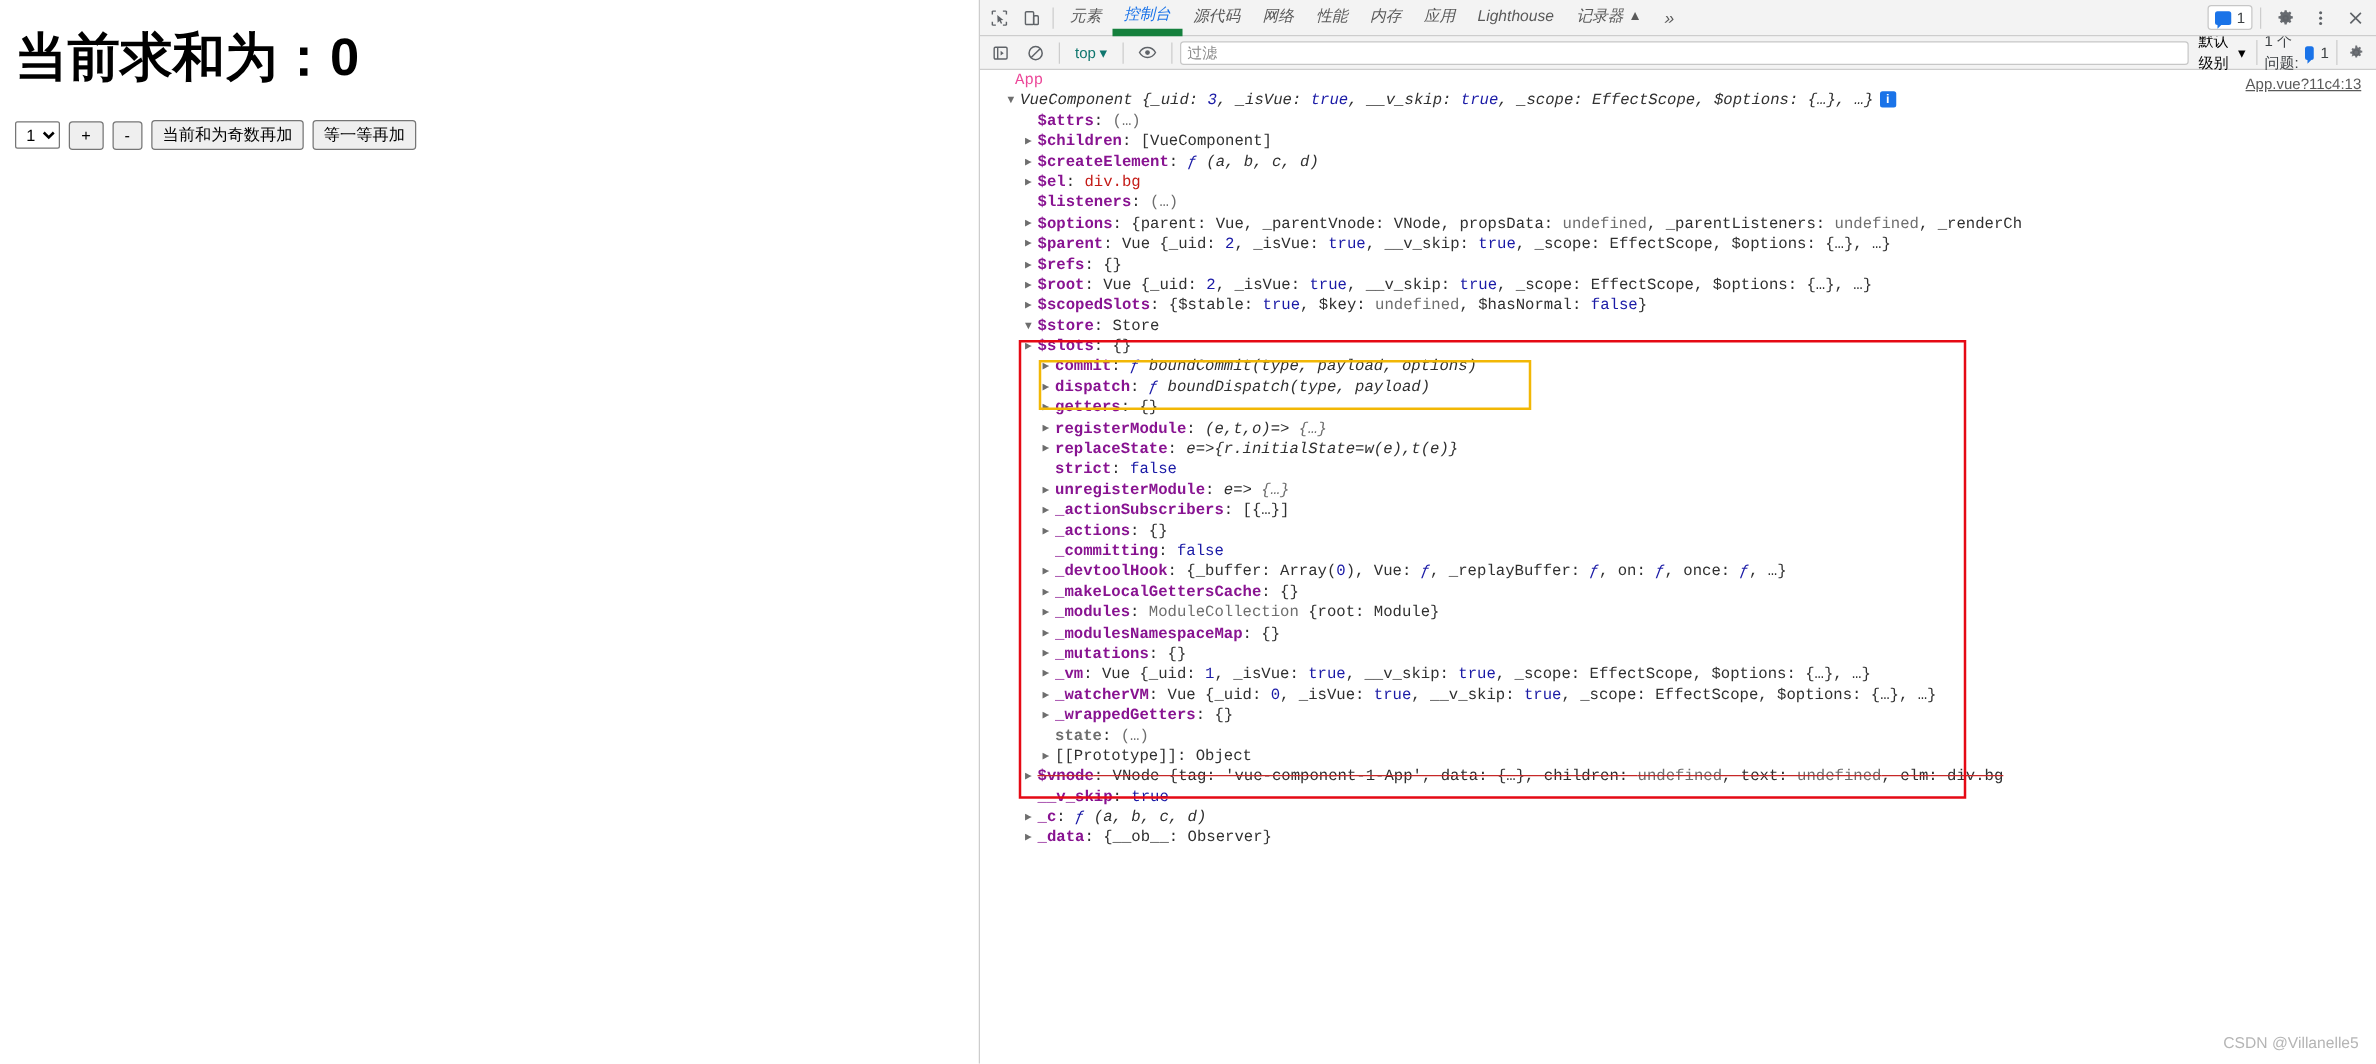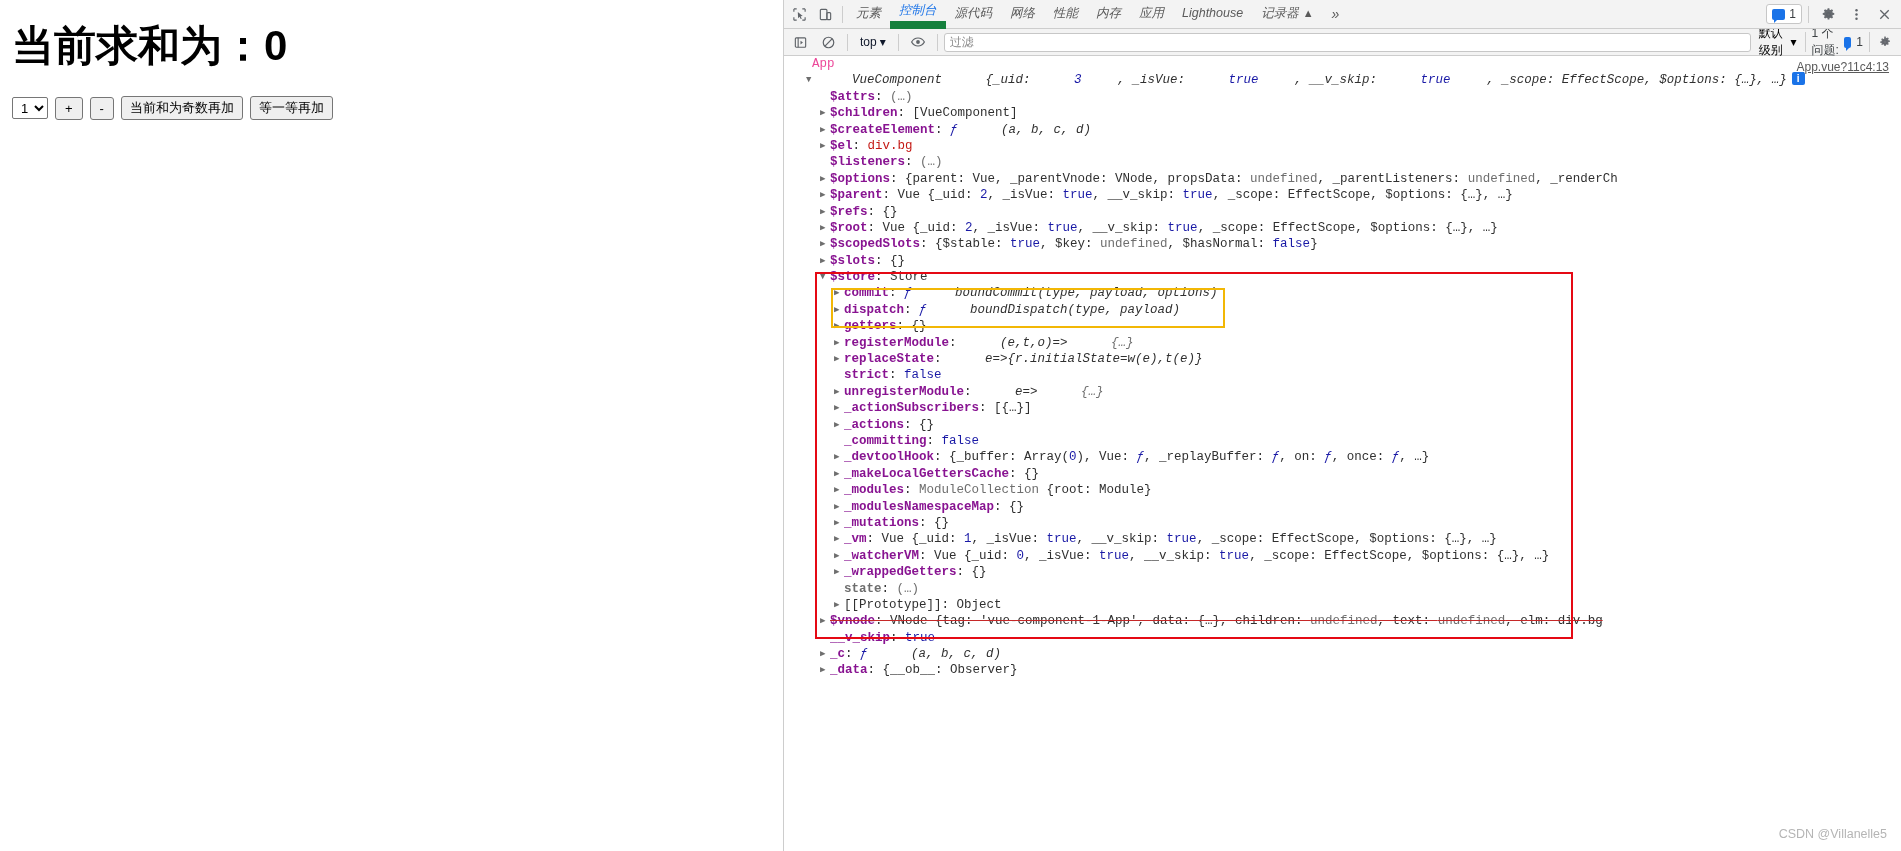--- a/index.html
+++ b/index.html
@@ -79,21 +79,21 @@
   .dt-tab {
     display:flex; align-items:center;
     padding:0 9px;
     font-size:12.5px;
     color:#5a5a5a;
     cursor:pointer;
     white-space:nowrap;
     border-bottom:2px solid transparent;
     line-height:1;
   }
-  .dt-tab.active { color:#1a73e8; border-bottom:8px solid #15803d; }
+  .dt-tab.active { color:#1a73e8; border-bottom:6px solid #15803d; }
   .dt-tab .rec-glyph { margin-left:4px; font-size:11px; color:#5a5a5a; }
   .dt-more {
     display:flex; align-items:center; padding:0 9px; font-size:14px; color:#5a5a5a; cursor:pointer;
   }
   .dt-right {
     margin-left:auto; display:flex; align-items:center; gap:2px; padding-right:2px;
   }
   .issue-chip {
     display:flex; align-items:center; gap:4px;
     border:1px solid #c7c7c7; border-radius:3px;
@@ -106,21 +106,21 @@
   #dt-filterbar {
     display:flex; align-items:center;
     height:27px;
     background:#f3f3f3;
     border-bottom:1px solid #cdcdcd;
     padding:0 3px;
     gap:2px;
   }
   .ctx-select {
     display:flex; align-items:center; gap:3px;
-    font-size:12px; color:#0f172a; padding:0 6px; cursor:pointer; height:20px;
+    font-size:12px; color:#0f766e; padding:0 6px; cursor:pointer; height:20px;
   }
   .filter-input {
     flex:0 0 auto;
     width:807px;
     height:19px;
     border:1px solid #c7c7c7;
     border-radius:3px;
     background:#fff;
     font-size:12px;
     color:#000;
@@ -155,21 +155,21 @@
     font-family:"Liberation Sans", sans-serif;
     font-size:12px; color:#5a5a5a; text-decoration:underline; cursor:pointer;
   }
   .log-row { position:relative; white-space:nowrap; line-height:16.4px; height:16.4px; padding-left:22px; }
   .tri { display:inline-block; width:10px; color:#6e6e6e; font-size:9px; vertical-align:1px; }
   .tri.none { color:transparent; }
   .k { color:#881391; font-weight:bold; }
   .kw { color:#1a1aa6; }           
   .str { color:#c41a16; }
   .gray { color:#6e6e6e; }
-  .ital { font-style:italic;margin-left:36px; }
+  .ital { font-style:italic; }
   .fnk { color:#1a1aa6; font-style:italic; }
   .cls { color:#303030; }
   .objtxt { color:#303030; }
   .info-badge {
     display:inline-block; width:13px; height:13px; border-radius:2px;
     background:#1a73e8; color:#fff; font-family:"Liberation Sans",sans-serif;
     font-size:10px; text-align:center; line-height:13px; font-weight:bold;
     vertical-align:1px; margin-left:5px;
   }
   .strike { text-decoration:line-through; text-decoration-color:#c62828; }
@@ -340,22 +340,22 @@
         <div class="log-row" style="padding-left: 36px;"><span class="tri none">▶</span><span><span class="k">$attrs</span><span class="objtxt">: </span><span class="gray">(…)</span></span></div>
         <div class="log-row" style="padding-left: 36px;"><span class="tri">▶</span><span><span class="k">$children</span><span class="objtxt">: [VueComponent]</span></span></div>
         <div class="log-row" style="padding-left: 36px;"><span class="tri">▶</span><span><span class="k">$createElement</span><span class="objtxt">: </span><span class="fnk">ƒ</span><span class="ital objtxt"> (a, b, c, d)</span></span></div>
         <div class="log-row" style="padding-left: 36px;"><span class="tri">▶</span><span><span class="k">$el</span><span class="objtxt">: </span><span class="str">div.bg</span></span></div>
         <div class="log-row" style="padding-left: 36px;"><span class="tri none">▶</span><span><span class="k">$listeners</span><span class="objtxt">: </span><span class="gray">(…)</span></span></div>
         <div class="log-row" style="padding-left: 36px;"><span class="tri">▶</span><span><span class="k">$options</span><span class="objtxt">: {parent: Vue, _parentVnode: VNode, propsData: </span><span class="gray">undefined</span><span class="objtxt">, _parentListeners: </span><span class="gray">undefined</span><span class="objtxt">, _renderCh</span></span></div>
         <div class="log-row" style="padding-left: 36px;"><span class="tri">▶</span><span><span class="k">$parent</span><span class="objtxt">: Vue {_uid: </span><span class="kw">2</span><span class="objtxt">, _isVue: </span><span class="kw">true</span><span class="objtxt">, __v_skip: </span><span class="kw">true</span><span class="objtxt">, _scope: EffectScope, $options: {…}, …}</span></span></div>
         <div class="log-row" style="padding-left: 36px;"><span class="tri">▶</span><span><span class="k">$refs</span><span class="objtxt">: {}</span></span></div>
         <div class="log-row" style="padding-left: 36px;"><span class="tri">▶</span><span><span class="k">$root</span><span class="objtxt">: Vue {_uid: </span><span class="kw">2</span><span class="objtxt">, _isVue: </span><span class="kw">true</span><span class="objtxt">, __v_skip: </span><span class="kw">true</span><span class="objtxt">, _scope: EffectScope, $options: {…}, …}</span></span></div>
         <div class="log-row" style="padding-left: 36px;"><span class="tri">▶</span><span><span class="k">$scopedSlots</span><span class="objtxt">: {$stable: </span><span class="kw">true</span><span class="objtxt">, $key: </span><span class="gray">undefined</span><span class="objtxt">, $hasNormal: </span><span class="kw">false</span><span class="objtxt">}</span></span></div>
+        <div class="log-row" style="padding-left: 36px;"><span class="tri">▼</span><span><span class="k">$store</span><span class="objtxt">: Store</span></span></div>
         <div class="log-row" style="padding-left: 36px;"><span class="tri">▶</span><span><span class="k">$slots</span><span class="objtxt">: {}</span></span></div>
-        <div class="log-row" style="padding-left: 36px;"><span class="tri">▼</span><span><span class="k">$store</span><span class="objtxt">: Store</span></span></div>
         <div class="log-row" style="padding-left: 50px;"><span class="tri">▶</span><span><span class="k">commit</span><span class="objtxt">: </span><span class="fnk">ƒ</span><span class="ital objtxt"> boundCommit(type, payload, options)</span></span></div>
         <div class="log-row" style="padding-left: 50px;"><span class="tri">▶</span><span><span class="k">dispatch</span><span class="objtxt">: </span><span class="fnk">ƒ</span><span class="ital objtxt"> boundDispatch(type, payload)</span></span></div>
         <div class="log-row" style="padding-left: 50px;"><span class="tri">▶</span><span><span class="k">getters</span><span class="objtxt">: {}</span></span></div>
         <div class="log-row" style="padding-left: 50px;"><span class="tri">▶</span><span><span class="k">registerModule</span><span class="objtxt">: </span><span class="ital objtxt">(e,t,o)=&gt; </span><span class="ital gray">{…}</span></span></div>
         <div class="log-row" style="padding-left: 50px;"><span class="tri">▶</span><span><span class="k">replaceState</span><span class="objtxt">: </span><span class="ital objtxt">e=&gt;{r.initialState=w(e),t(e)}</span></span></div>
         <div class="log-row" style="padding-left: 50px;"><span class="tri none">▶</span><span><span class="k">strict</span><span class="objtxt">: </span><span class="kw">false</span></span></div>
         <div class="log-row" style="padding-left: 50px;"><span class="tri">▶</span><span><span class="k">unregisterModule</span><span class="objtxt">: </span><span class="ital objtxt">e=&gt; </span><span class="ital gray">{…}</span></span></div>
         <div class="log-row" style="padding-left: 50px;"><span class="tri">▶</span><span><span class="k">_actionSubscribers</span><span class="objtxt">: [{…}]</span></span></div>
         <div class="log-row" style="padding-left: 50px;"><span class="tri">▶</span><span><span class="k">_actions</span><span class="objtxt">: {}</span></span></div>
         <div class="log-row" style="padding-left: 50px;"><span class="tri none">▶</span><span><span class="k">_committing</span><span class="objtxt">: </span><span class="kw">false</span></span></div>

